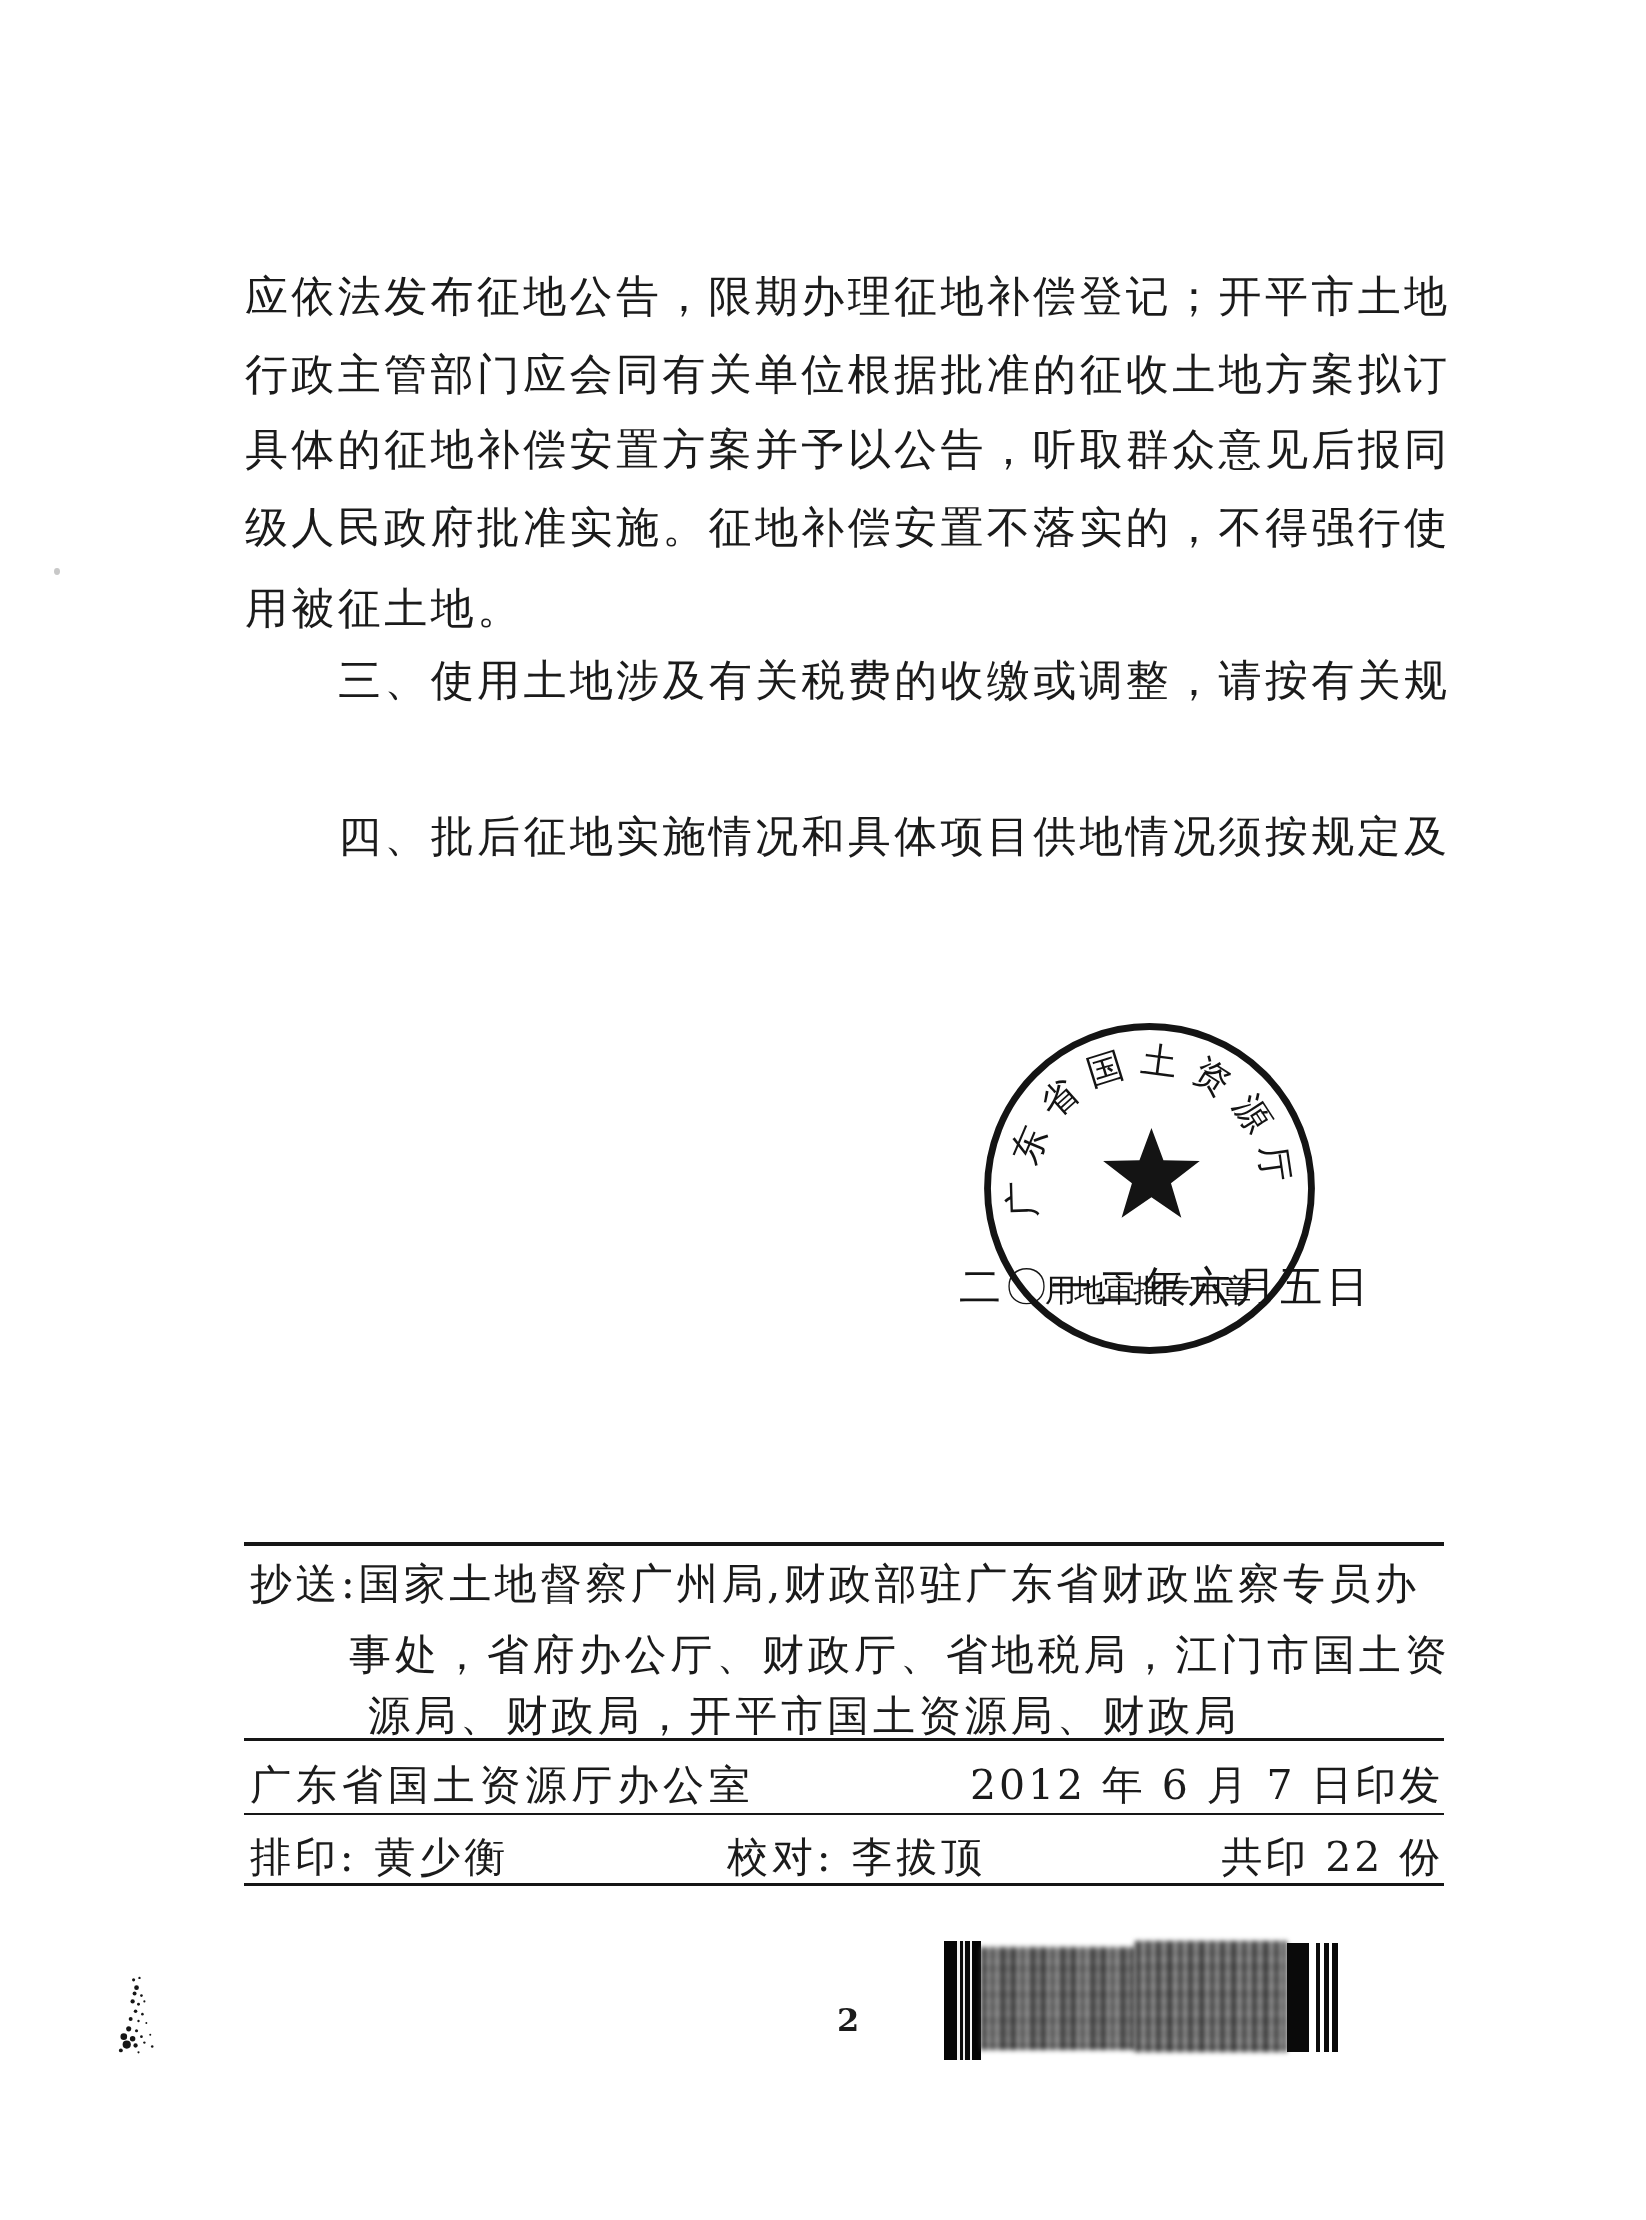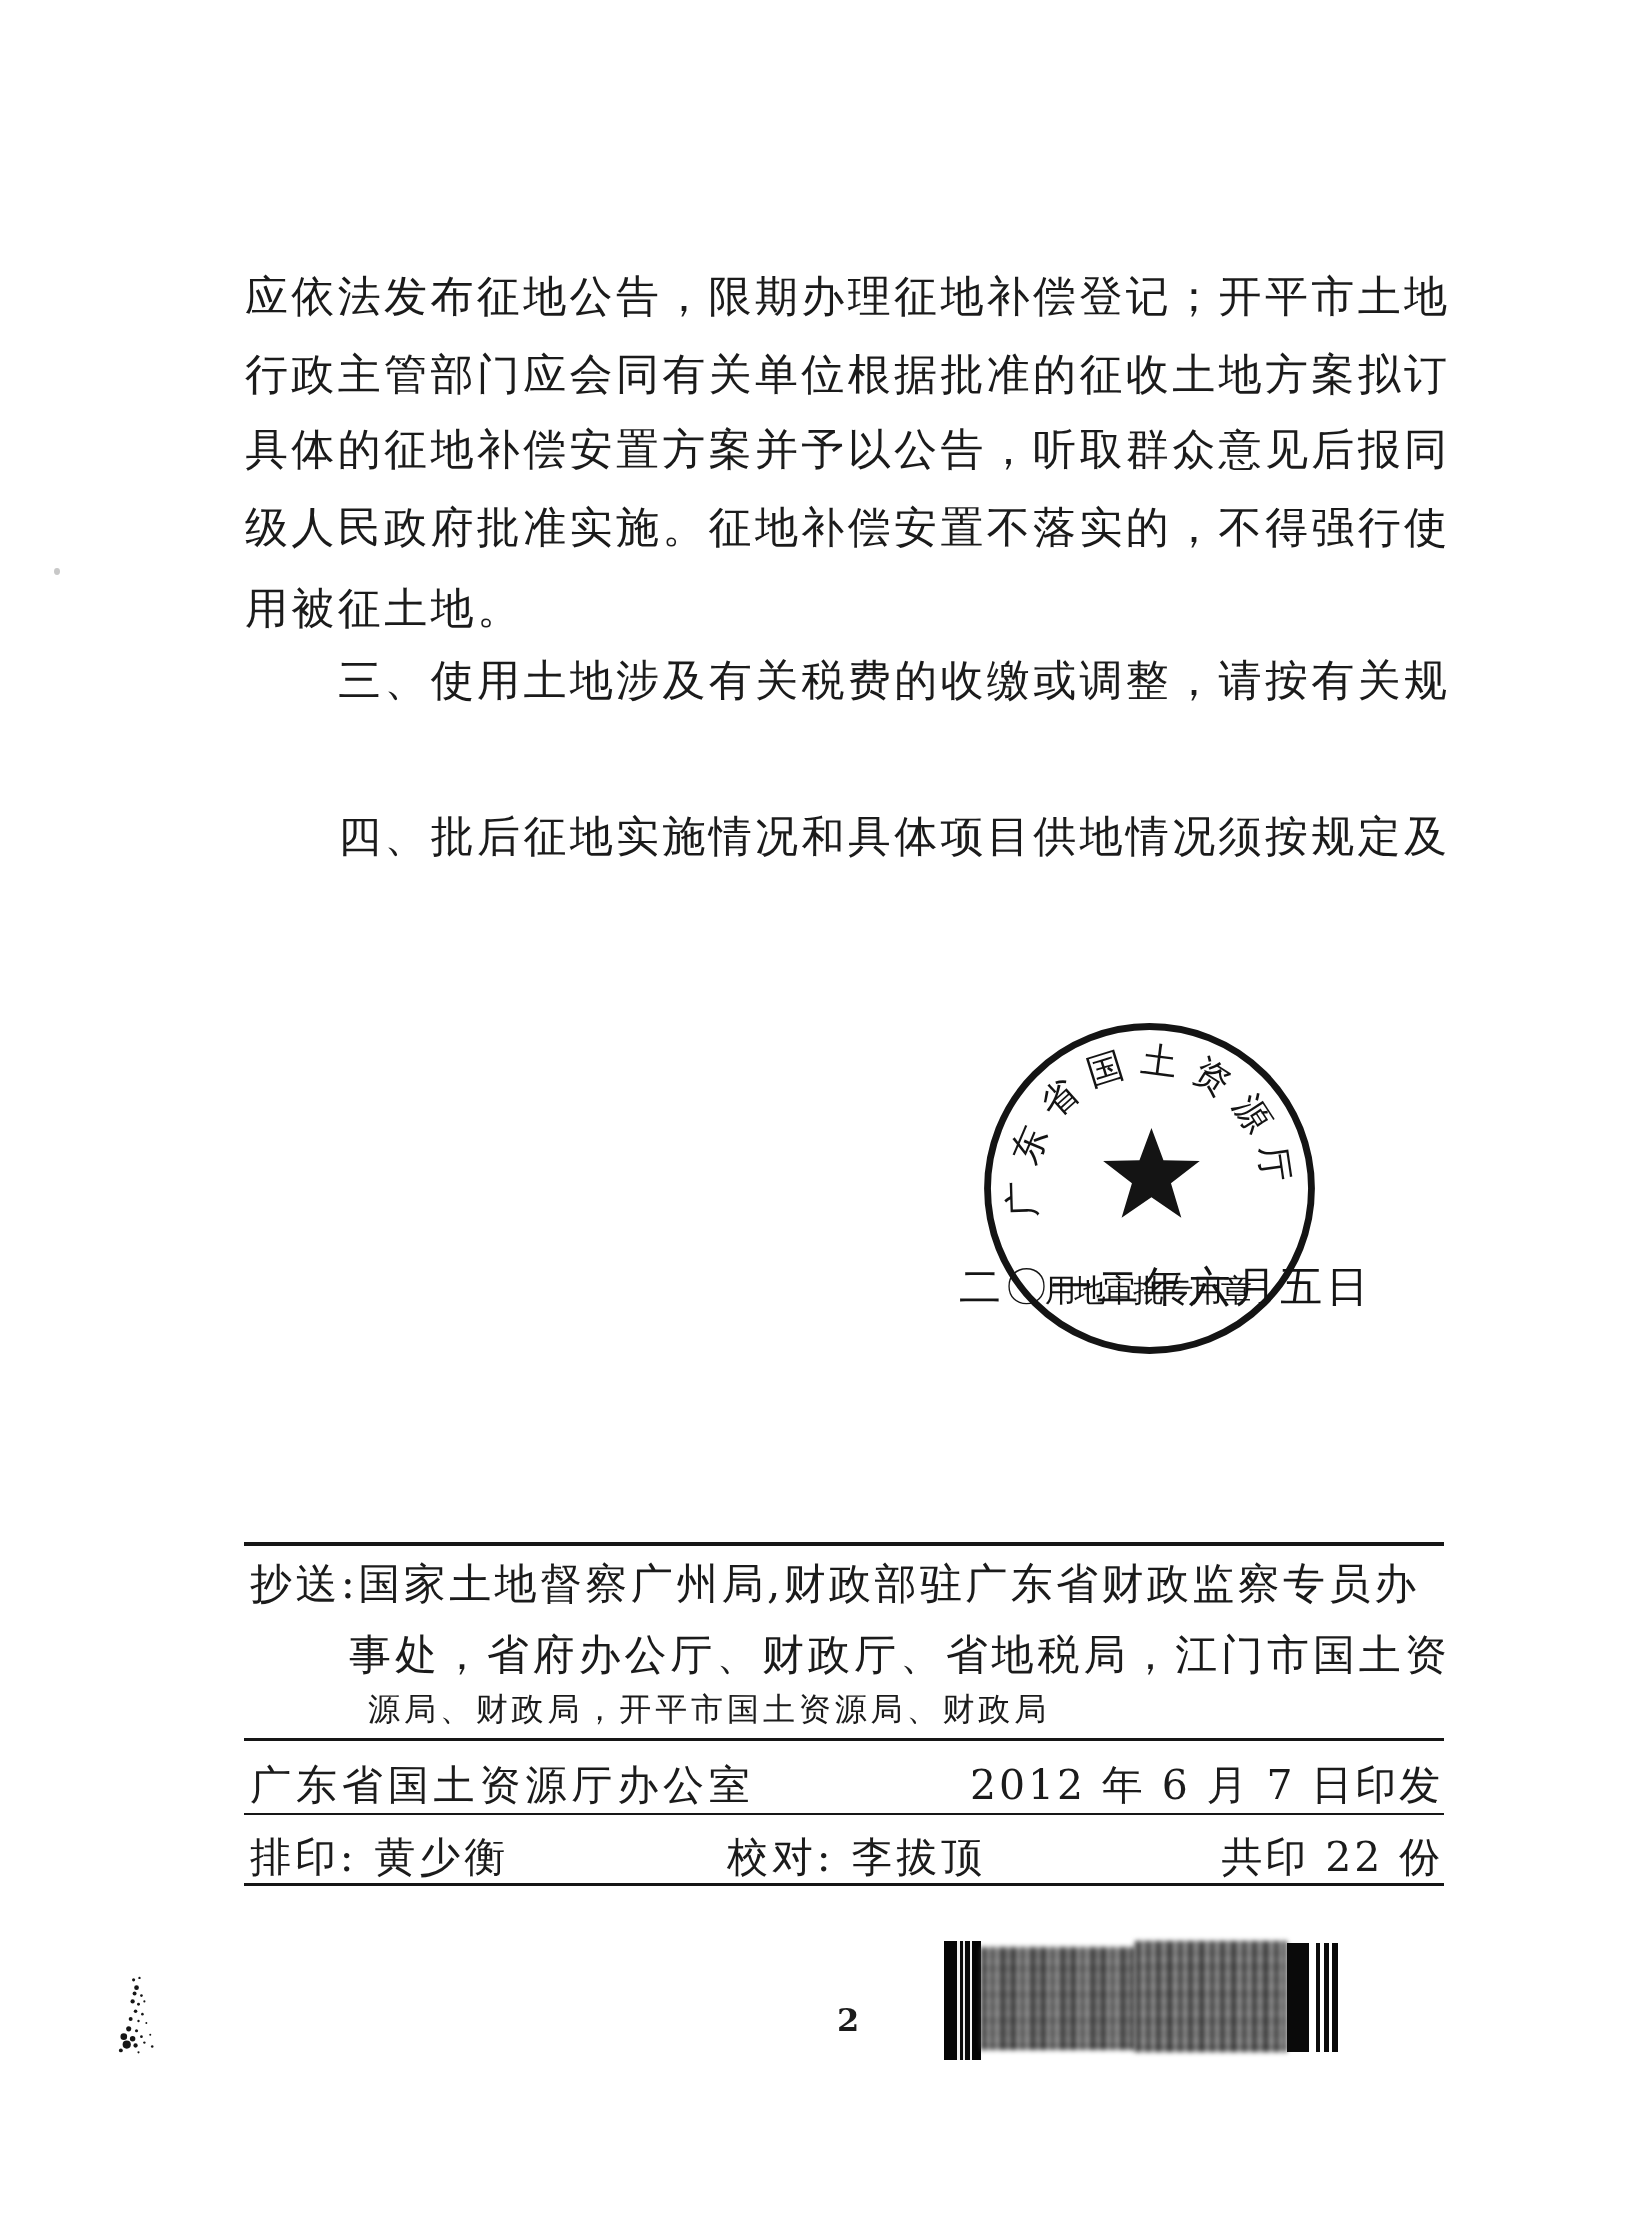--- a/index.html
+++ b/index.html
@@ -25,21 +25,21 @@
   .dateline{
     position:absolute;left:959px;top:1263px;
     font-size:42px;line-height:47px;letter-spacing:3.9px;
     color:#151515;white-space:nowrap;z-index:1;
   }
   .sealsvg{position:absolute;left:968px;top:1007px;z-index:2;}
   
   .rule{position:absolute;left:244px;width:1200px;background:#161616;}
   .cc1{position:absolute;left:250px;top:1556px;font-size:42px;letter-spacing:3.4px;white-space:nowrap;}
   .cc2{position:absolute;left:349px;top:1627px;font-size:42px;letter-spacing:3.9px;white-space:nowrap;}
-  .cc3{position:absolute;left:368px;top:1688px;font-size:32px;letter-spacing:3.9px;white-space:nowrap;}
+  .cc3{position:absolute;left:368px;top:1688px;font-size:42px;letter-spacing:3.9px;white-space:nowrap;}
   .office{position:absolute;left:250px;top:1758px;font-size:41px;letter-spacing:4.9px;white-space:nowrap;}
   .issuedate{position:absolute;right:203px;top:1758px;font-size:41px;letter-spacing:2.9px;white-space:nowrap;}
   .typeset{position:absolute;left:250px;top:1830px;font-size:41px;letter-spacing:3.9px;white-space:nowrap;text-align:center;}
   .proof{position:absolute;left:683px;top:1830px;font-size:41px;letter-spacing:3.9px;white-space:nowrap;margin-left:44px;}
   .copies{position:absolute;right:203px;top:1830px;font-size:41px;letter-spacing:2.9px;white-space:nowrap;}
   
   .pagenum{position:absolute;left:837px;top:2001px;font-size:32px;font-weight:bold;}
   
   .barcode{position:absolute;left:944px;top:1941px;width:400px;height:119px;}
   .bc-left{

